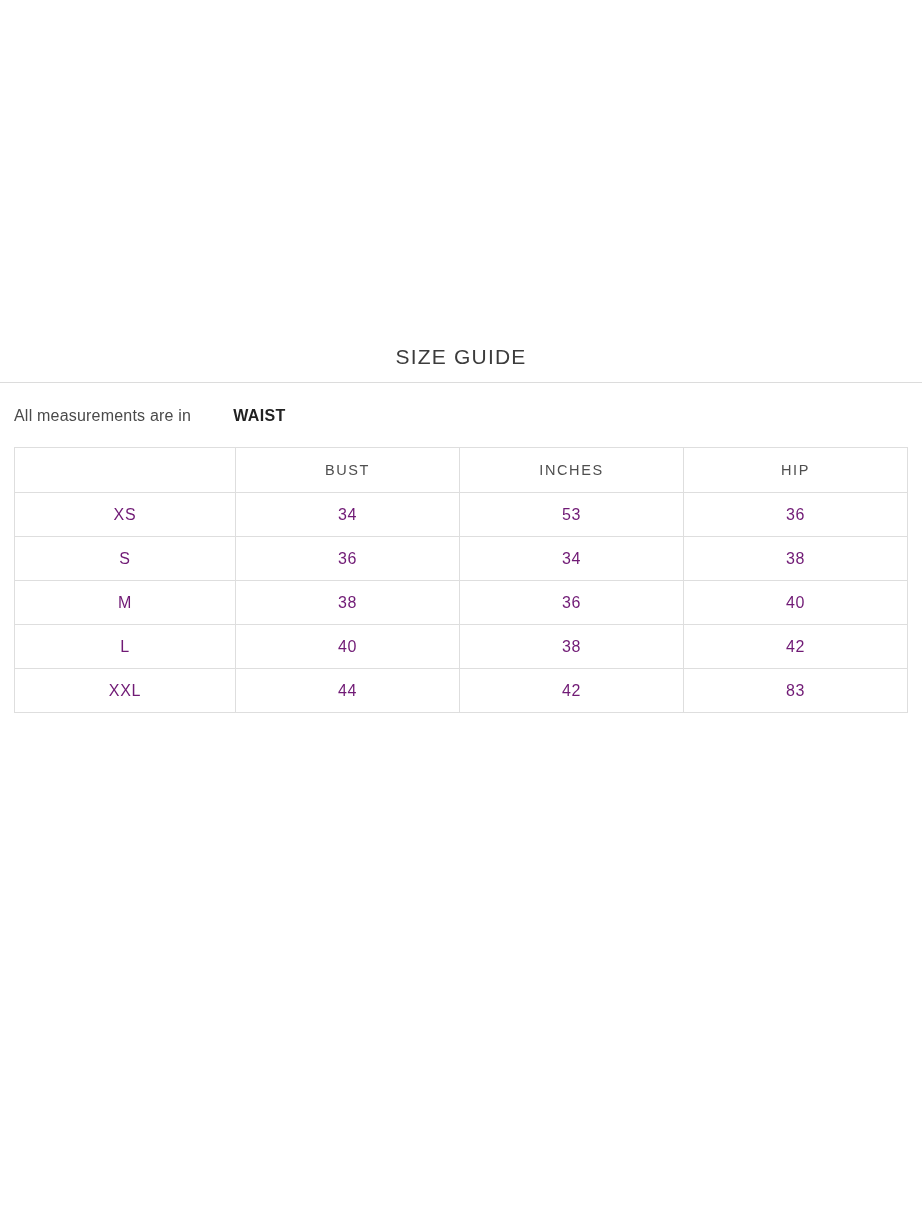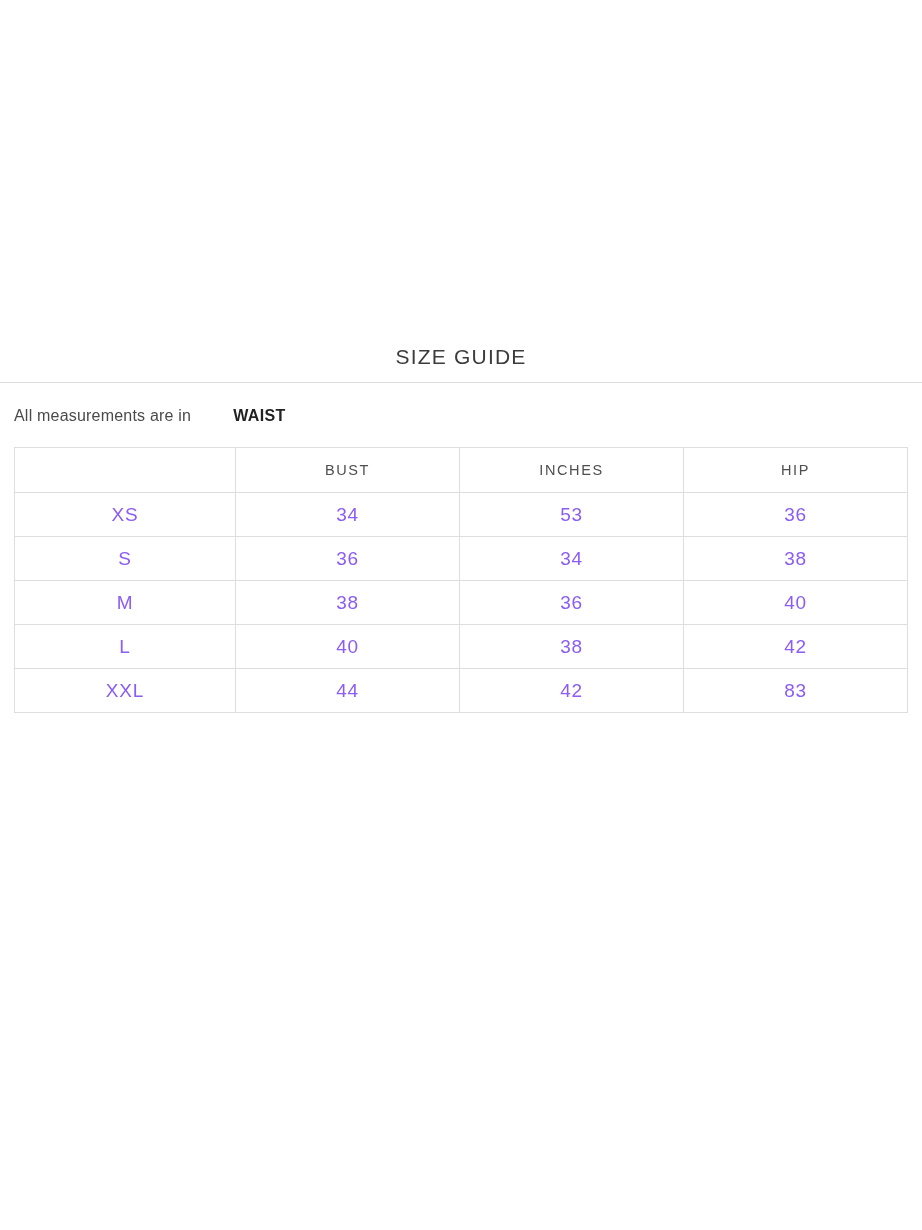--- a/index.html
+++ b/index.html
@@ -68,22 +68,22 @@
     width: 894px;
     table-layout: fixed;
     border-radius: 18px;
   }
   table.size-table td, table.size-table th {
     border: 1px solid #dedede;
     height: 41px;
     text-align: center;
     vertical-align: middle;
     font-weight: 400;
-    font-size: 19px;
-    color: #8b5cf6;
+    font-size: 16px;
+    color: #701a75;
     letter-spacing: 0.6px;
   }
   table.size-table thead th {
     font-size: 14.5px;
     letter-spacing: 1.6px;
     color: #4f4f4f;
     height: 42px;
   }
   table.size-table col.c-size { width: 221px; }
   table.size-table col.c-val  { width: 224px; }

